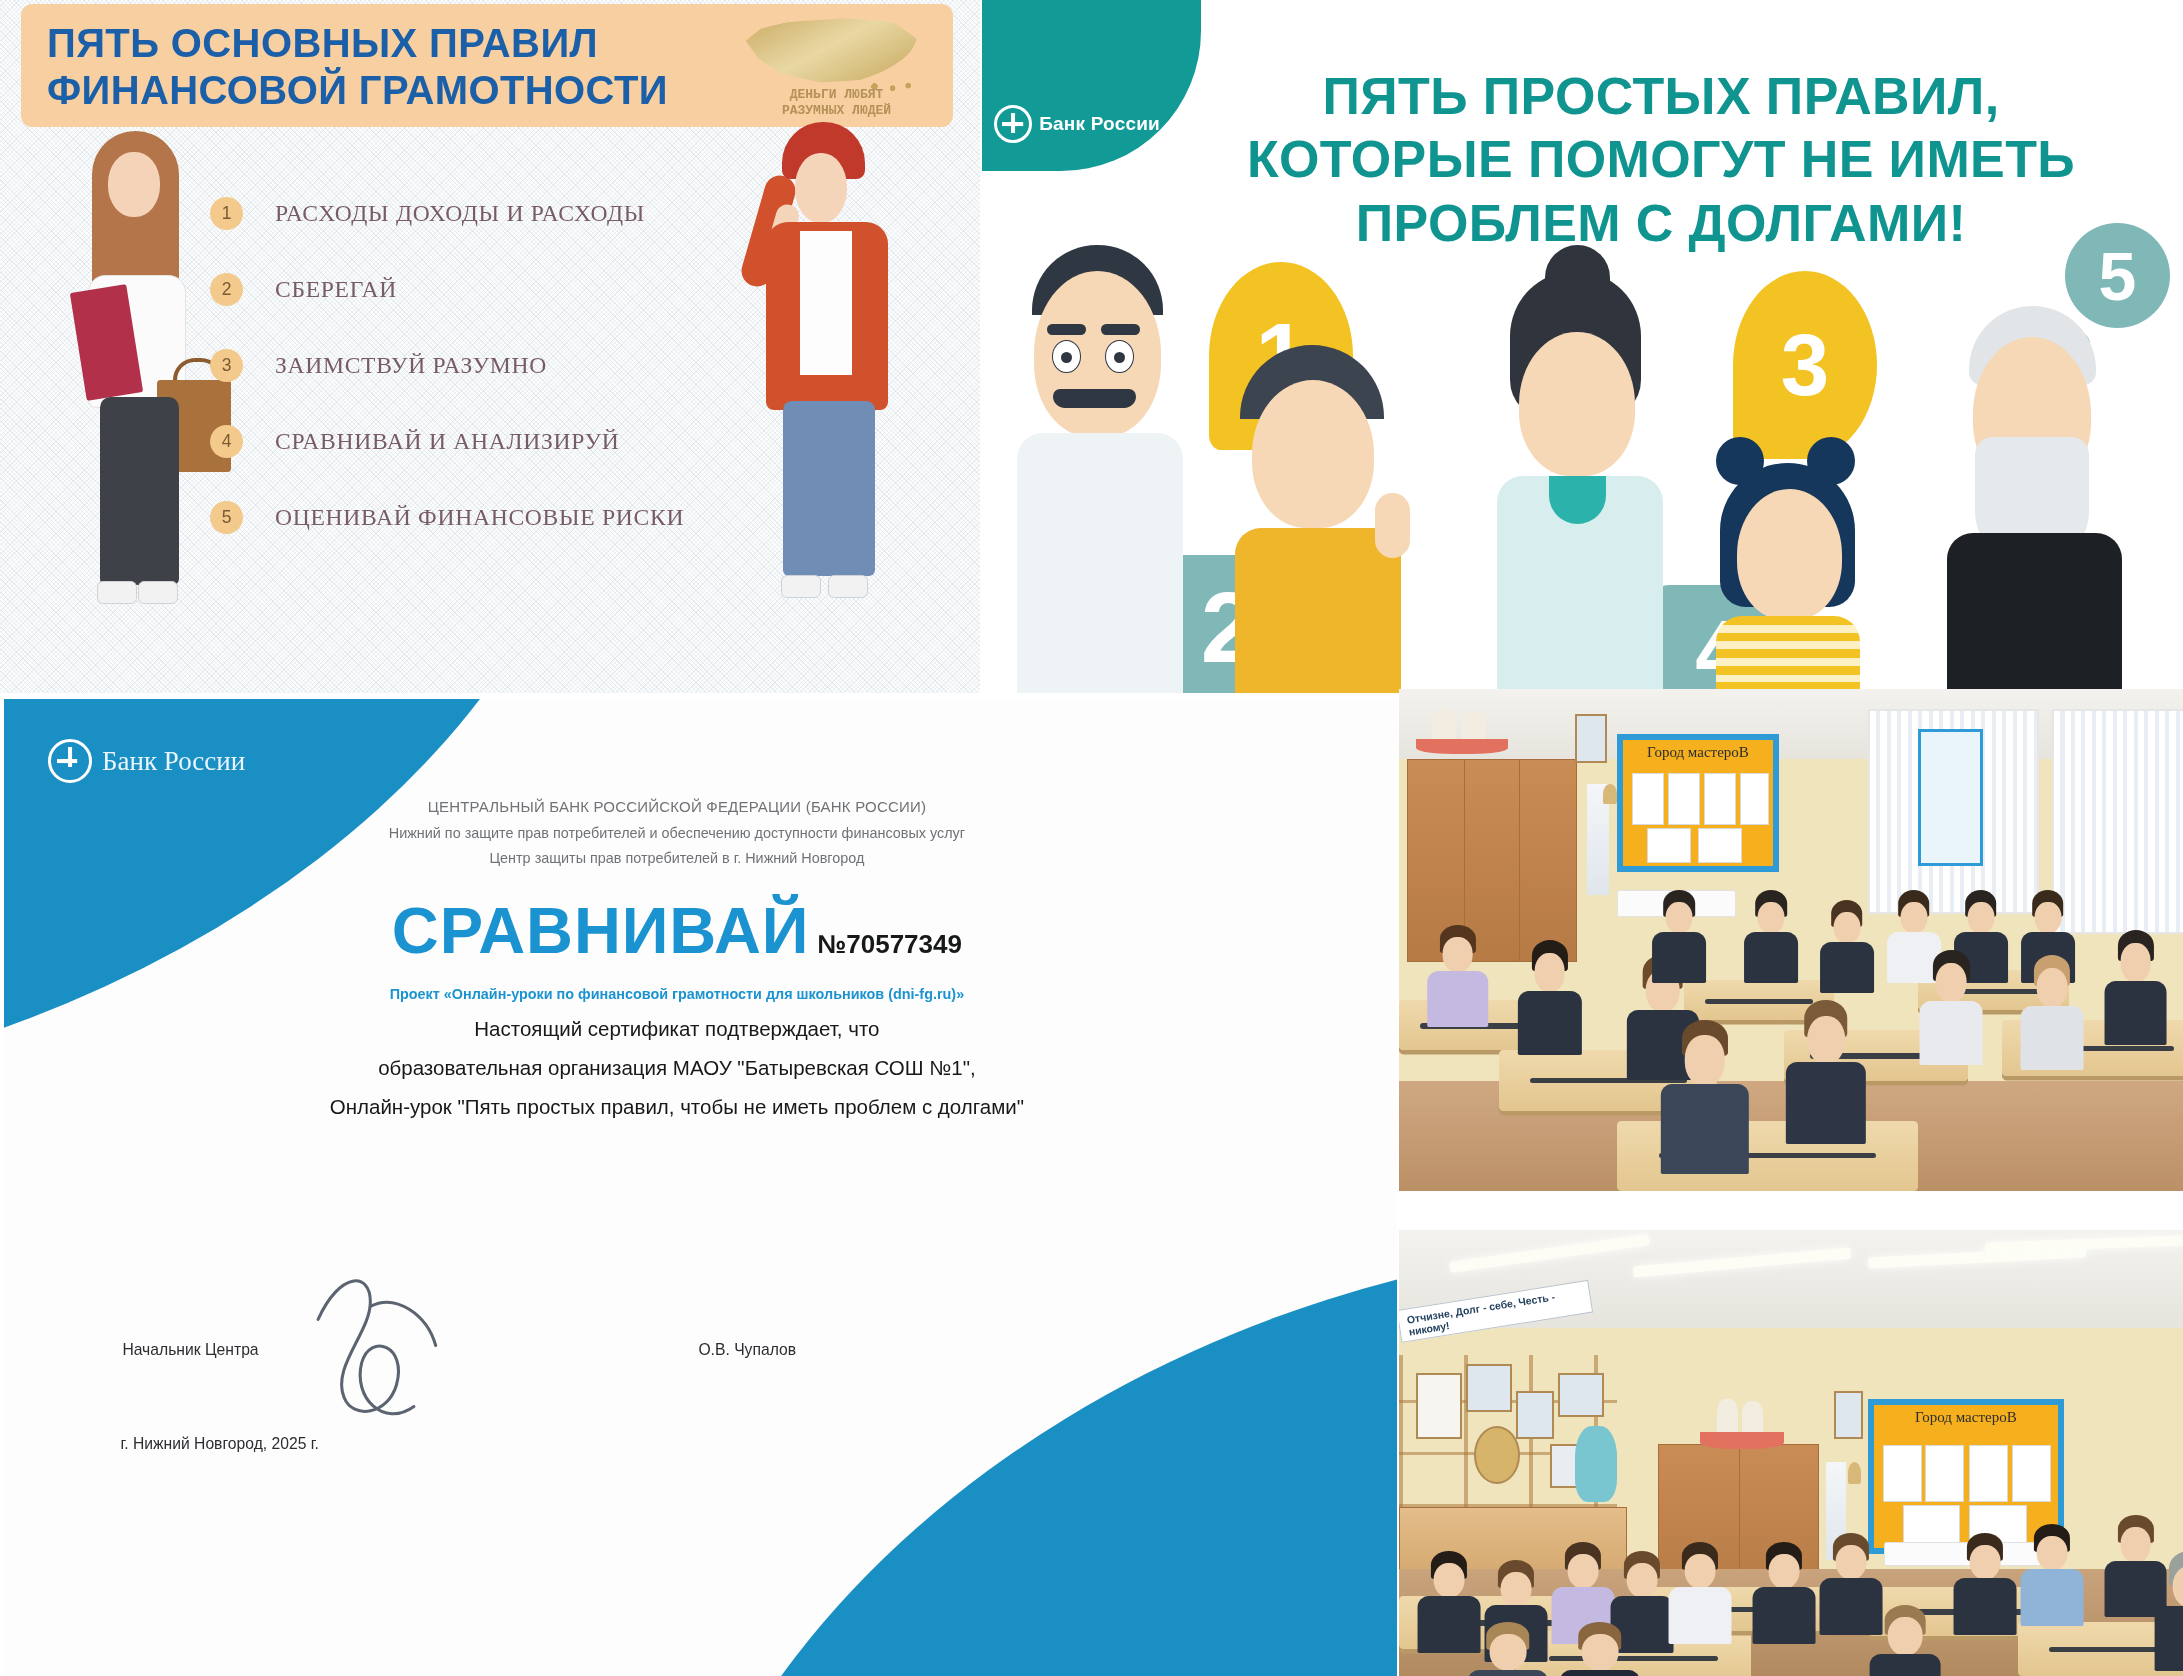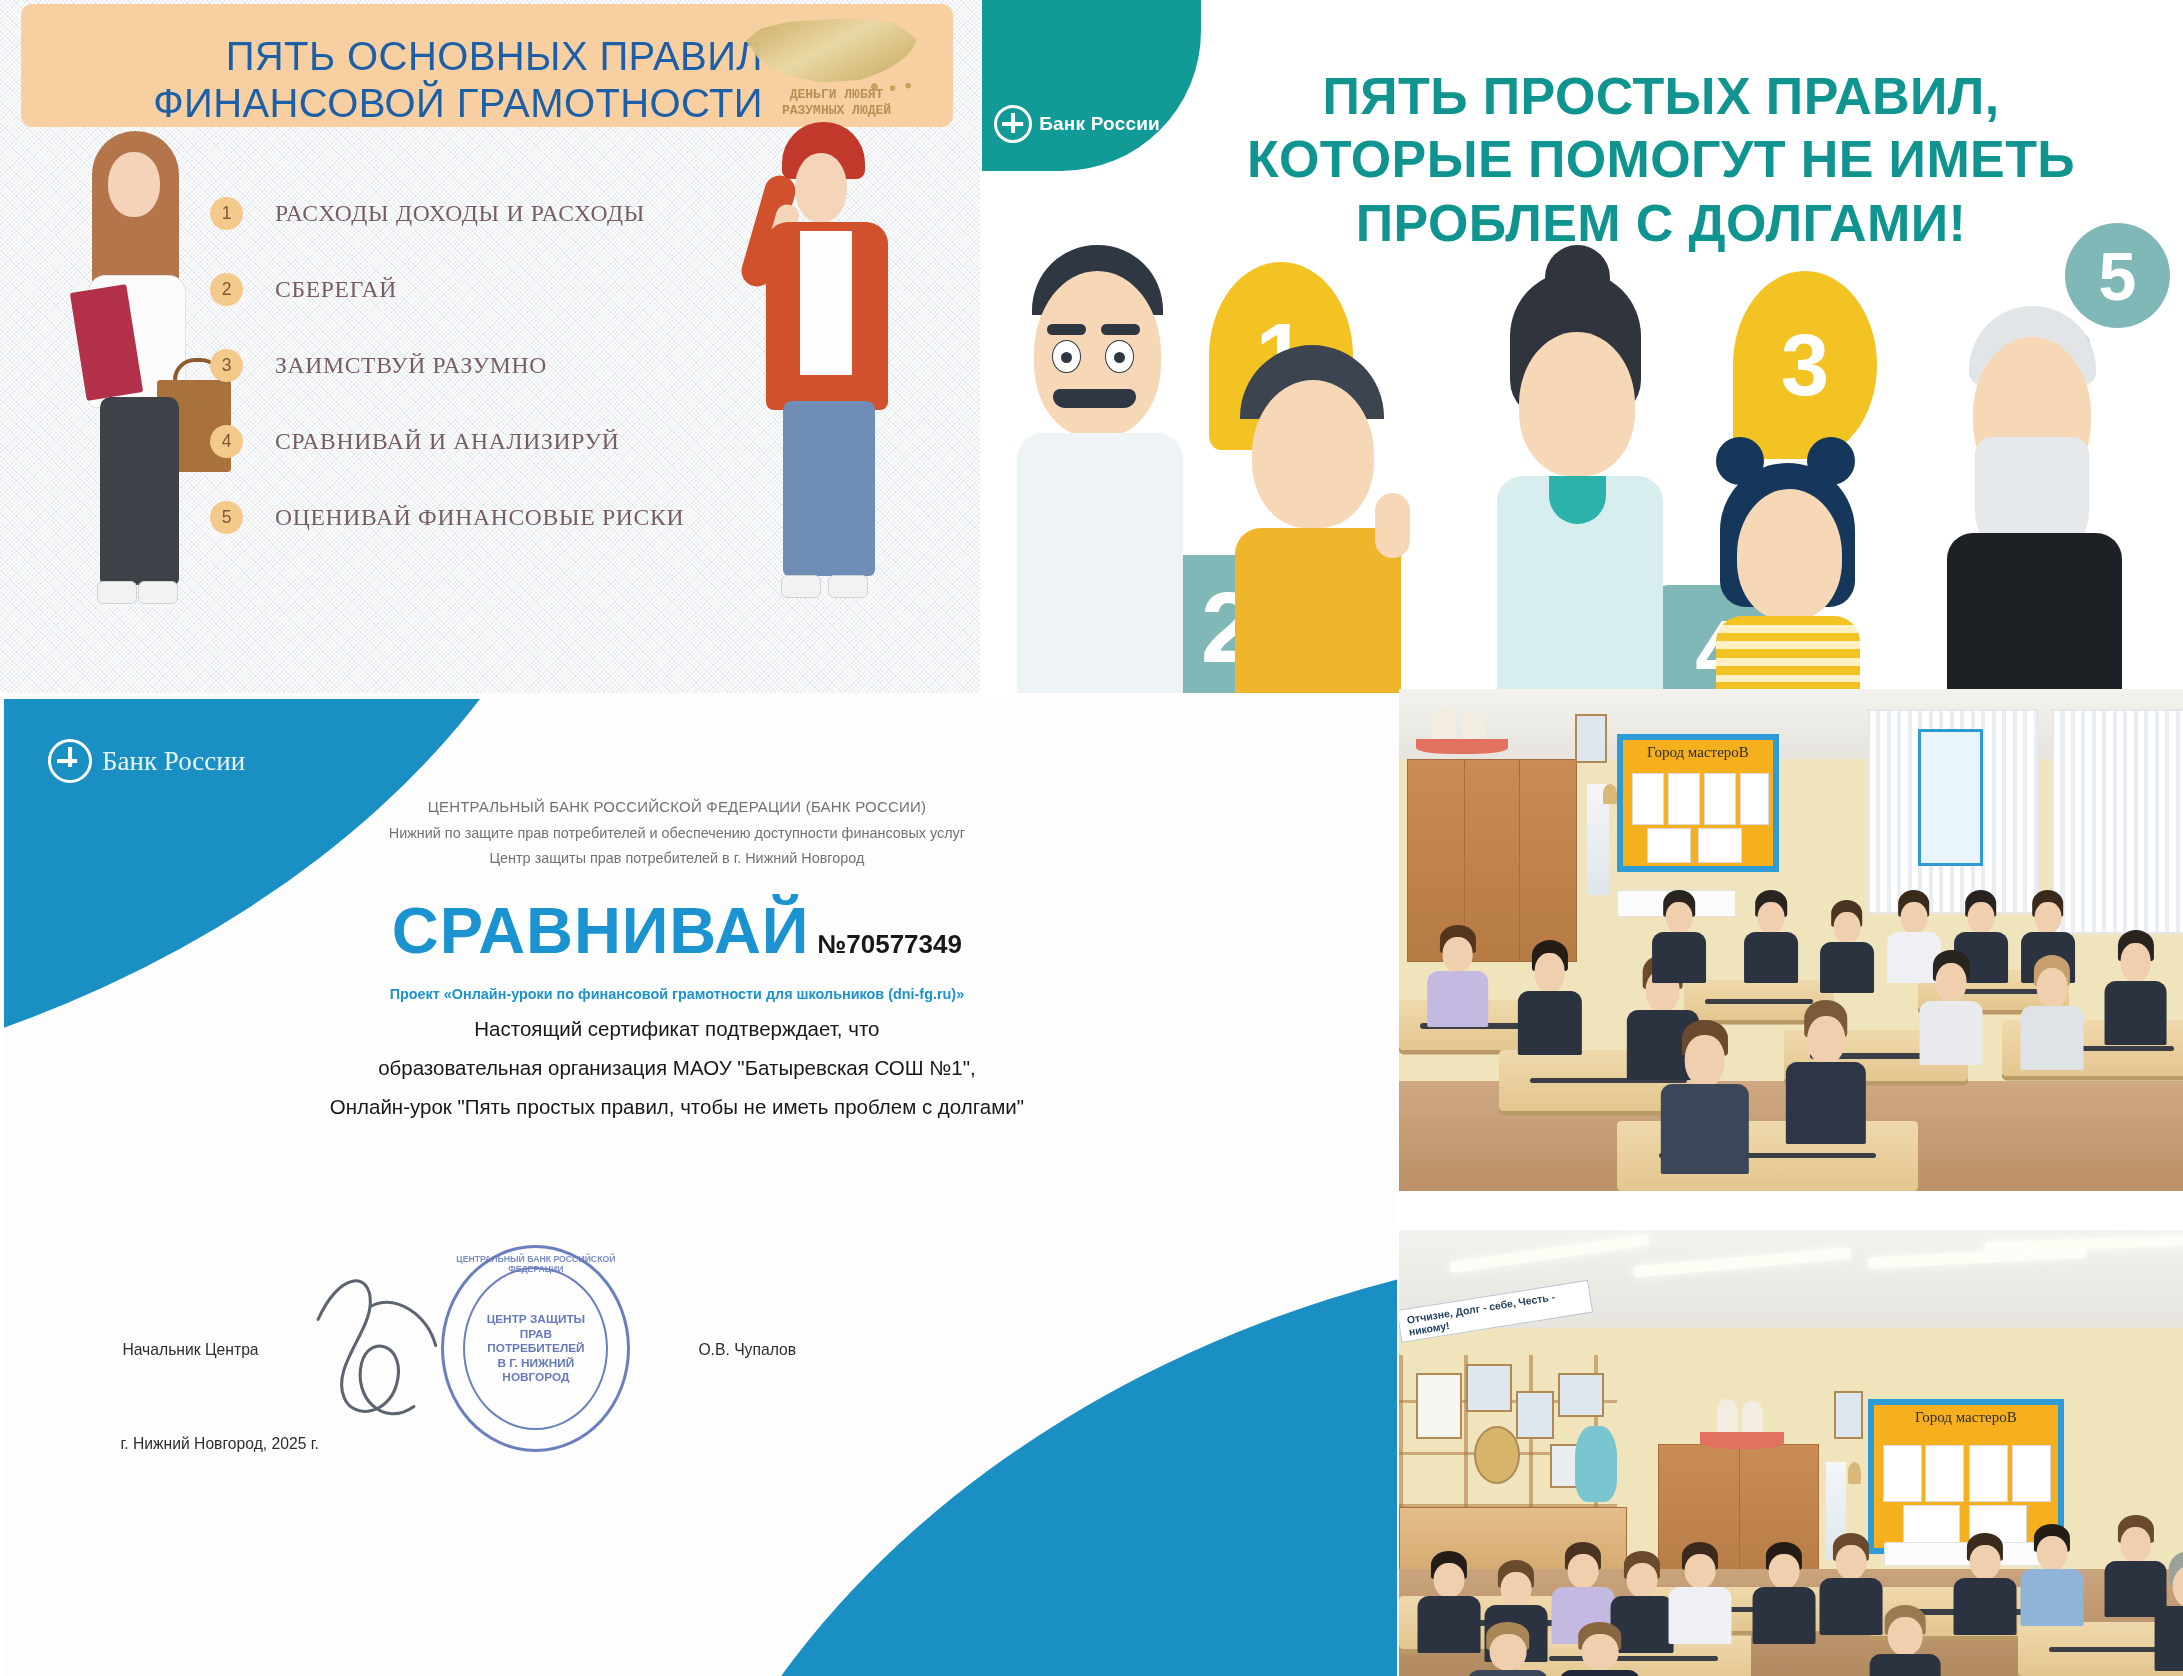--- a/index.html
+++ b/index.html
@@ -11,23 +11,23 @@
 
   
   #poster-rules{left:0;top:0;width:980px;height:693px;background:#fdfdfd;}
   #poster-rules .weave{position:absolute;inset:0;
     background-image:
       repeating-linear-gradient(45deg,rgba(140,170,190,.17) 0 0.9px,rgba(255,255,255,0) 0.9px 3.1px),
       repeating-linear-gradient(-45deg,rgba(140,170,190,.14) 0 0.9px,rgba(255,255,255,0) 0.9px 3.1px);
   }
   #rules-header{position:absolute;left:21px;top:3.5px;width:932px;height:123px;
      background:#f8cfa1;border-radius:11.4px;}
-  #rules-title{position:absolute;left:26px;top:29px;width:716px;
-     color:#1b5fa8;font-weight:normal;font-size:40px;line-height:1.18;
-     letter-spacing:0.4px;text-align:right;}
+  #rules-title{position:absolute;left:26px;top:16px;width:716px;
+     color:#1b5fa8;font-weight:bold;font-size:40px;line-height:1.18;
+     letter-spacing:0.4px;text-align:left;}
   #cornucopia{position:absolute;right:26px;top:7.9px;width:188px;height:109px;font-family:Liberation Mono, monospace;}
   #cornucopia .horn{position:absolute;left:8.7px;top:4.4px;width:170px;height:70px;
      border-radius:0 0 60% 45%;
      background:linear-gradient(160deg,#cdb06a 0%,#e8d8a4 45%,#c6a95f 100%);
      transform:rotate(-8deg);
      clip-path:polygon(0% 18%,10% 4%,26% 0%,60% 6%,88% 22%,100% 50%,92% 80%,66% 97%,40% 92%,18% 72%,6% 46%);
      opacity:.95;}
   #cornucopia .seeds{position:absolute;right:11.4px;bottom:25px;width:52px;height:17.5px;
      background:radial-gradient(circle at 20% 50%,#c4a45c 0 3.1px,transparent 3.5px),
                 radial-gradient(circle at 55% 60%,#c4a45c 0 2.6px,transparent 3.1px),
@@ -440,25 +440,20 @@
     <div class="cert-line">Онлайн-урок "Пять простых правил, чтобы не иметь проблем с долгами"</div>
   </div>
 
   <div id="signature">
     <svg viewBox="0 0 420 420" fill="none" stroke="#5b6470" stroke-width="7" stroke-linecap="round">
       <path d="M30 150 C 80 40, 150 40, 150 110 C 150 180, 60 260, 90 330 C 110 380, 190 370, 210 300 C 235 210, 150 180, 130 250 C 110 330, 180 400, 250 350"></path>
       <path d="M150 120 C 210 90, 280 140, 300 210"></path>
     </svg>
   </div>
 
-  <div id="stamp">
-    <div class="inner-ring"></div>
-    <div class="stamp-outer-txt">ЦЕНТРАЛЬНЫЙ БАНК РОССИЙСКОЙ ФЕДЕРАЦИИ</div>
-    <div class="stamp-txt">ЦЕНТР ЗАЩИТЫ ПРАВ ПОТРЕБИТЕЛЕЙ В Г. НИЖНИЙ НОВГОРОД</div>
-  </div>
 
   <div id="cert-sign-title">Начальник Центра</div>
   <div id="cert-sign-name">О.В. Чупалов</div>
   <div id="cert-city">г. Нижний Новгород, 2025 г.</div>
 </div>
 
 <div class="panel" id="photo-top">
   <div class="room">
     <div class="ceiling"></div>
     <div class="window" style="left:56%;top:4%;width:20%;height:40%;">

